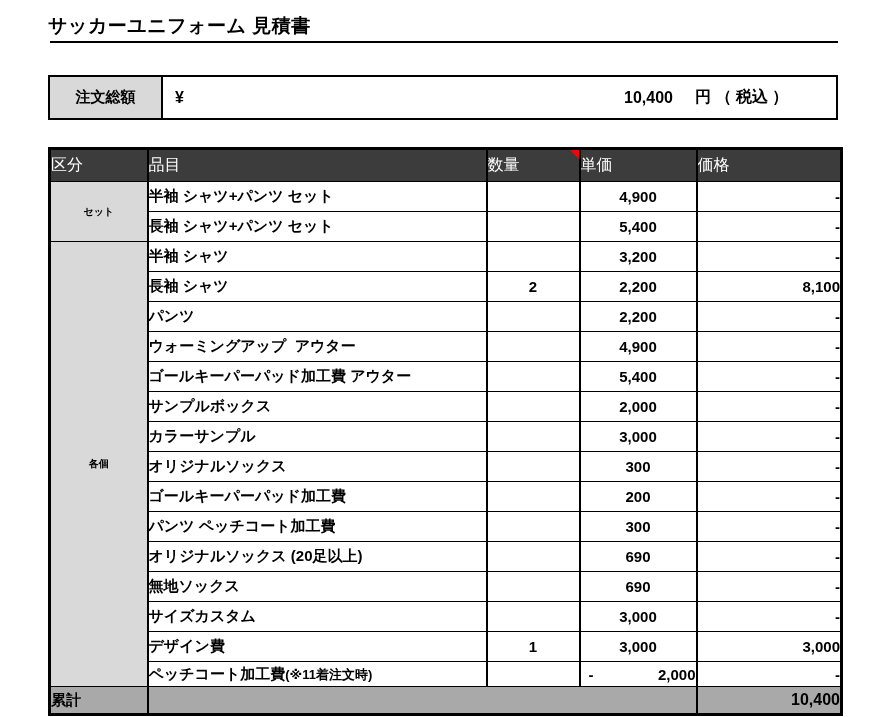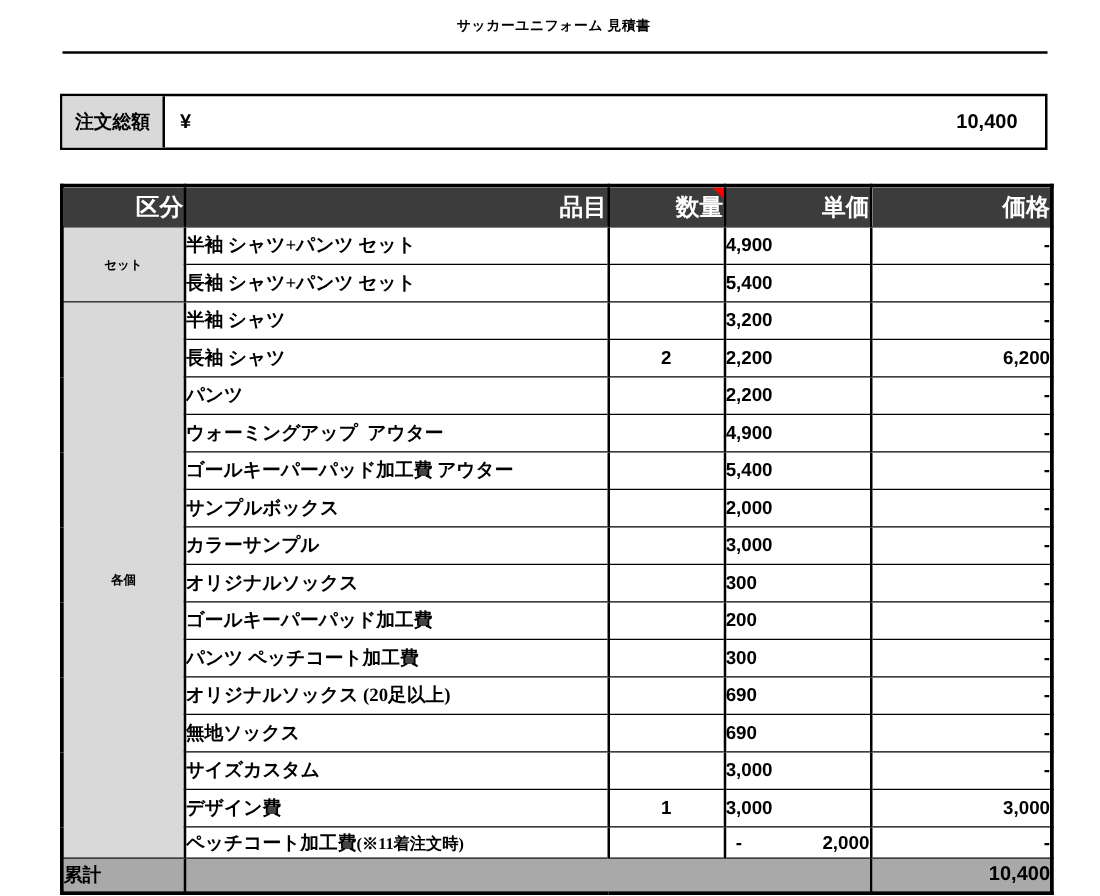--- a/index.html
+++ b/index.html
@@ -20,22 +20,22 @@
     font-family: "Liberation Sans", "DejaVu Sans", sans-serif;
     font-weight: bold;
     color: #000;
     overflow: hidden;
   }
   .title {
     position: absolute;
     top: 13px;
     left: 48px;
     width: 790px;
-    text-align: center;
-    font-size: 11px;
+    text-align: left;
+    font-size: 19px;
     letter-spacing: 0.5px;
   }
   .title-rule {
     position: absolute;
     top: 41px;
     left: 50px;
     width: 788px;
     height: 2px;
     background: var(--border);
   }
@@ -44,21 +44,21 @@
     top: 75px;
     left: 48px;
     width: 790px;
     height: 45px;
     border: 2px solid var(--border);
     box-sizing: border-box;
     display: flex;
     align-items: stretch;
   }
   .summary-label {
-    width: 82px;
+    width: 113px;
     box-sizing: border-box;
     background: var(--group-bg);
     border-right: 2px solid var(--border);
     display: flex;
     align-items: center;
     justify-content: center;
     font-size: 15px;
   }
   .summary-value {
     flex: 1;
@@ -88,24 +88,24 @@
   .main-table th, .main-table td {
     border: 1px solid var(--border);
     border-left-width: 2px;
     border-right-width: 2px;
     padding: 0;
     overflow: hidden;
   }
   .main-table thead th {
     background: var(--header-bg);
     color: var(--header-text);
-    font-size: 19px;
+    font-size: 16px;
     height: 31px;
-    text-align: right;
-    font-weight: bold;
+    text-align: left;
+    font-weight: normal;
   }
   .qty-th { position: relative; margin-top: 48px; }
   .comment-marker {
     position: absolute;
     top: 0;
     right: 0;
     width: 0;
     height: 0;
     border-top: 9px solid var(--marker);
     border-left: 9px solid transparent;
@@ -114,25 +114,24 @@
   .main-table tbody tr:last-child { height: 25px; }
   .group-cell {
     background: var(--group-bg);
     text-align: center;
     font-size: 10px;
   }
   .item-cell {
     font-size: 15px;
     padding-left: 5px;
     white-space: pre;
-    font-family: Liberation Serif, serif;
   }
   .item-cell .note { font-size: 13px; }
   .qty-cell { text-align: center; font-size: 15px; }
-  .unit-cell { text-align: left; padding-right: 10px; font-size: 15px; }
+  .unit-cell { text-align: center; padding-right: 10px; font-size: 15px; }
   .unit-cell.prefixed { padding-left: 8px; }
   .unit-flex {
     display: flex;
     justify-content: space-between;
     align-items: center;
     width: 100%;
   }
   .price-cell { text-align: right; padding-right: 10px; font-size: 15px; }
   .main-table tfoot tr { height: 28px; }
   .footer-label {
@@ -155,20 +154,21 @@
 
   <div class="title">サッカーユニフォーム 見積書</div>
   <div class="title-rule"></div>
 
   <div class="summary-box">
     <div class="summary-label">注文総額</div>
     <div class="summary-value">
       <span>¥</span>
       <span>10,400</span>
     </div>
+    <div class="summary-unit">円 （ 税込 ）</div>
   </div>
 
   <table class="main-table">
     <colgroup>
       <col style="width:98px">
       <col style="width:339px">
       <col style="width:93px">
       <col style="width:117px">
       <col style="width:145px">
     </colgroup>
@@ -202,21 +202,21 @@
           <td class="group-cell" rowspan="15">各個</td>
           <td class="item-cell"><span>半袖 シャツ</span></td>
           <td class="qty-cell"></td>
           <td class="unit-cell">3,200</td>
           <td class="price-cell">-</td>
         </tr>
         <tr>
           <td class="item-cell"><span>長袖 シャツ</span></td>
           <td class="qty-cell">2</td>
           <td class="unit-cell">2,200</td>
-          <td class="price-cell">6,200</td>
+          <td class="price-cell">8,100</td>
         </tr>
         <tr>
           <td class="item-cell"><span>パンツ</span></td>
           <td class="qty-cell"></td>
           <td class="unit-cell">2,200</td>
           <td class="price-cell">-</td>
         </tr>
         <tr>
           <td class="item-cell"><span>ウォーミングアップ  アウター</span></td>
           <td class="qty-cell"></td>

